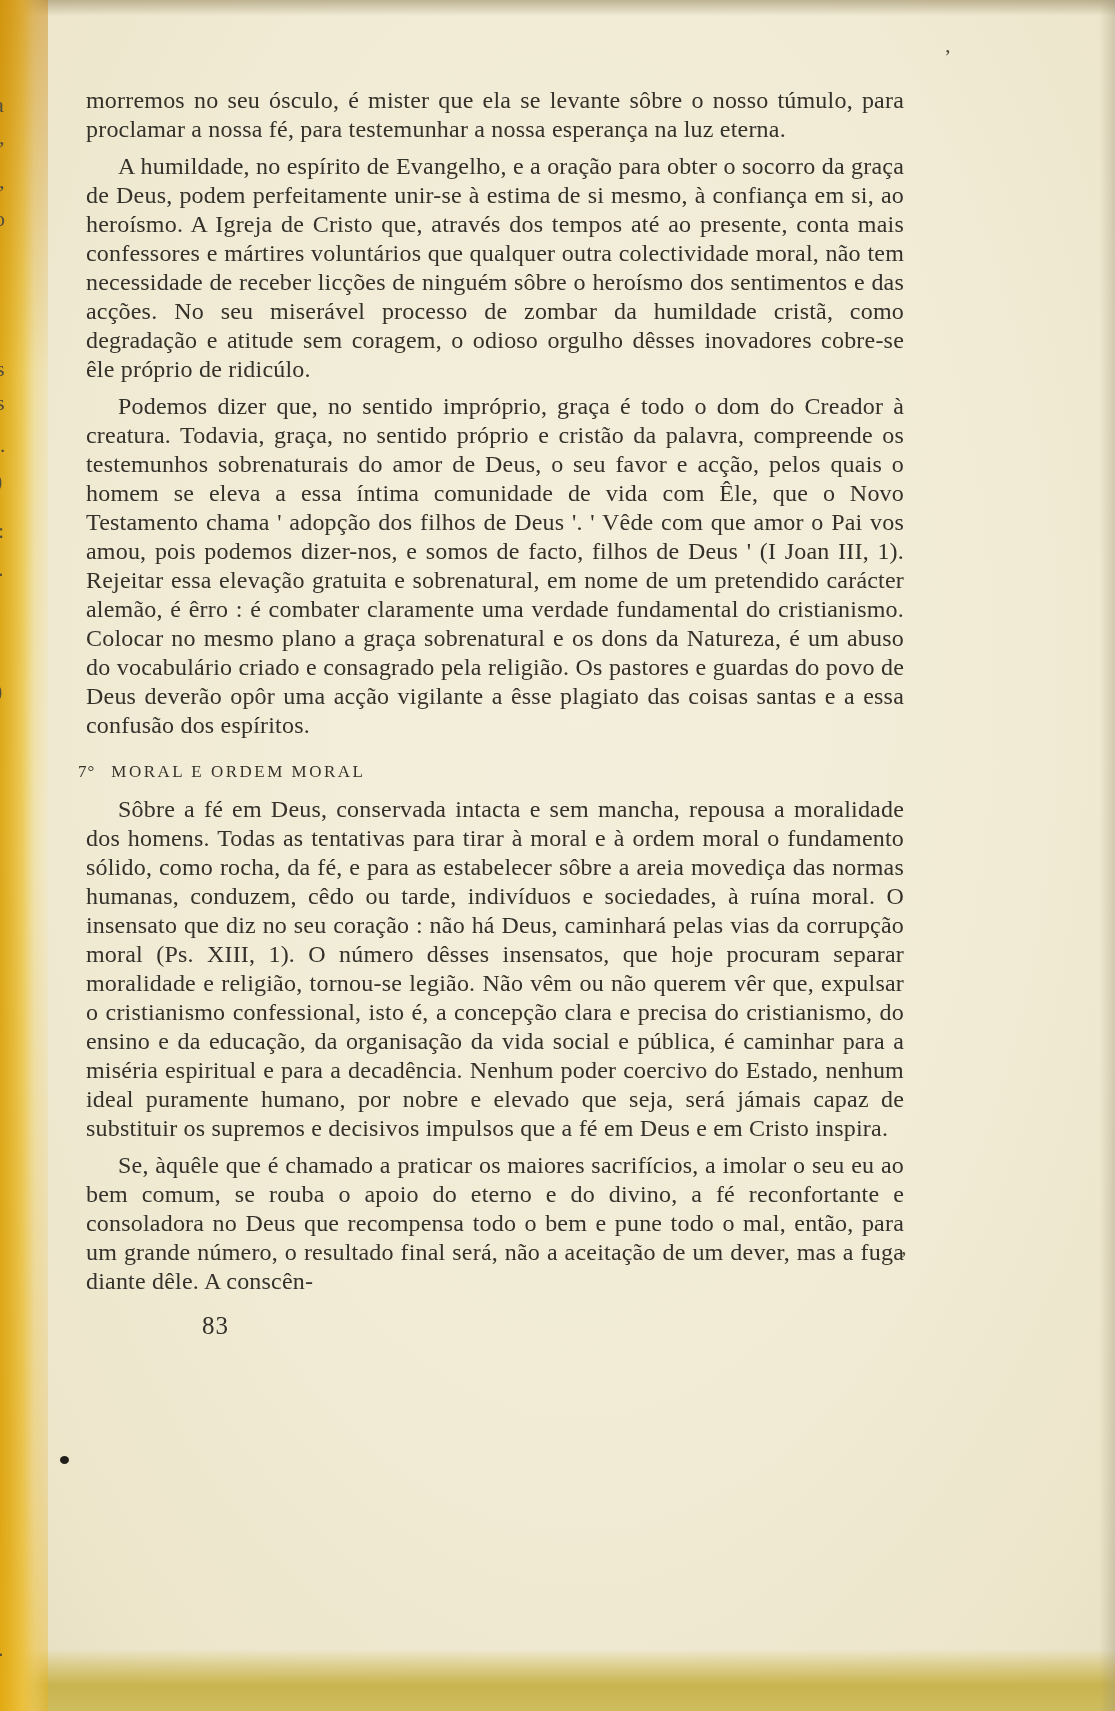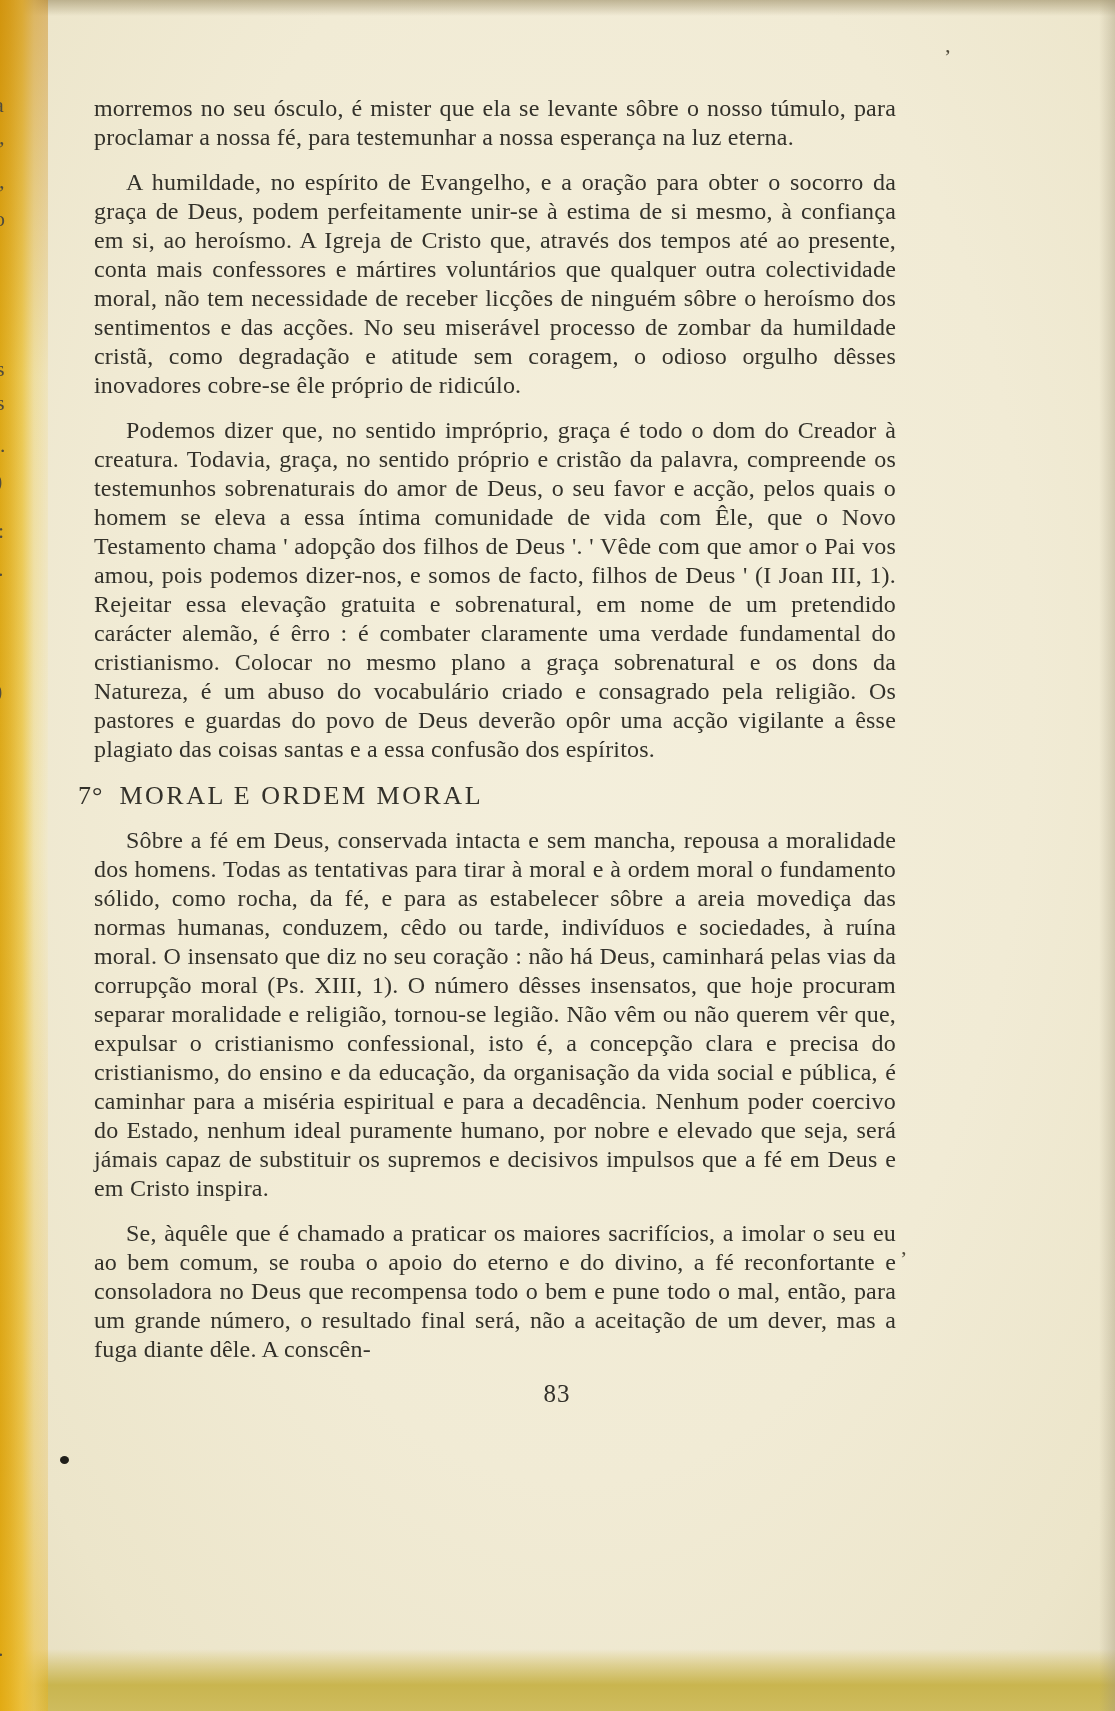--- a/index.html
+++ b/index.html
@@ -33,40 +33,40 @@
   }
   .edge-left::after {
     content: ""; position: absolute; left: 0; top: 0; right: 0; bottom: 0;
     background: linear-gradient(to bottom,
       rgba(198,128,8,0.45) 0%, rgba(235,195,60,0.12) 22%,
       rgba(250,232,150,0.06) 50%, rgba(228,168,28,0.22) 86%, rgba(236,178,20,0.4) 100%);
   }
   
   .textblock { position: absolute; left: 78px; top: 78px; width: 834px; }
   p.body {
-    margin: 16px;
+    margin: 8px;
     font-size: 24px;
     line-height: 29px;
     text-align: justify;
     letter-spacing: 0.2px;
   }
   p.indent { text-indent: 32px; }
   .it { }
   h2.heading {
     margin: 18px 0 9px 0;
-    font-size: 26px;
+    font-size: 17px;
     line-height: 28px;
     font-weight: normal;
   }
   h2.heading .num { letter-spacing: 1px; margin-right: 16px; }
   h2.heading .title { letter-spacing: 2.5px; }
   .pagenum {
     margin-top: 16px;
     margin-left: 124px;
-    text-align: center;
+    text-align: left;
     font-size: 25px;
     letter-spacing: 1px;
   }
   
   .marks { position: absolute; left: 0; top: 0; right: 0; bottom: 0; pointer-events: none; }
   .edge-mark {
     position: absolute;
     font-family: "Liberation Serif", "DejaVu Serif", serif;
     font-size: 22px;
     color: #514c3c;

